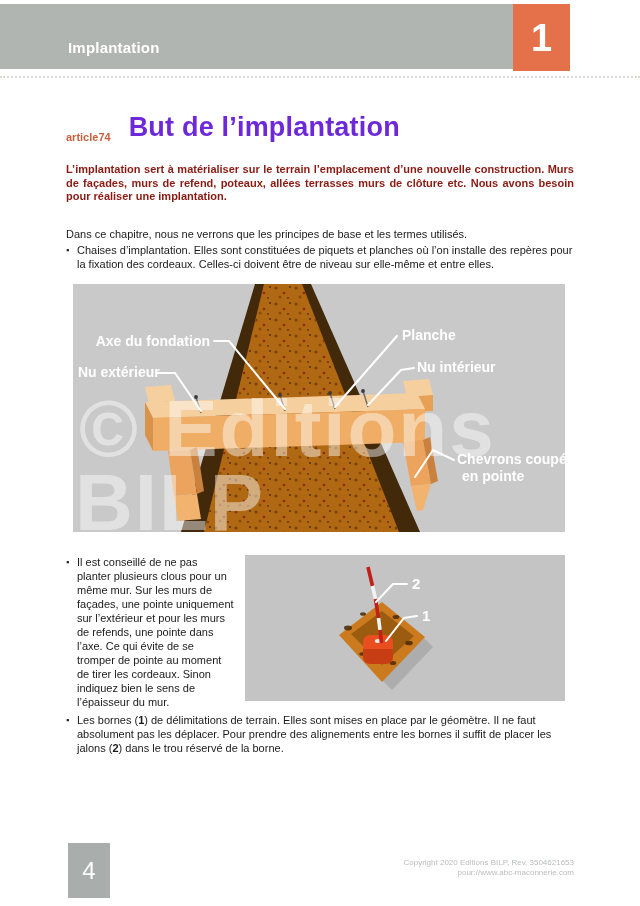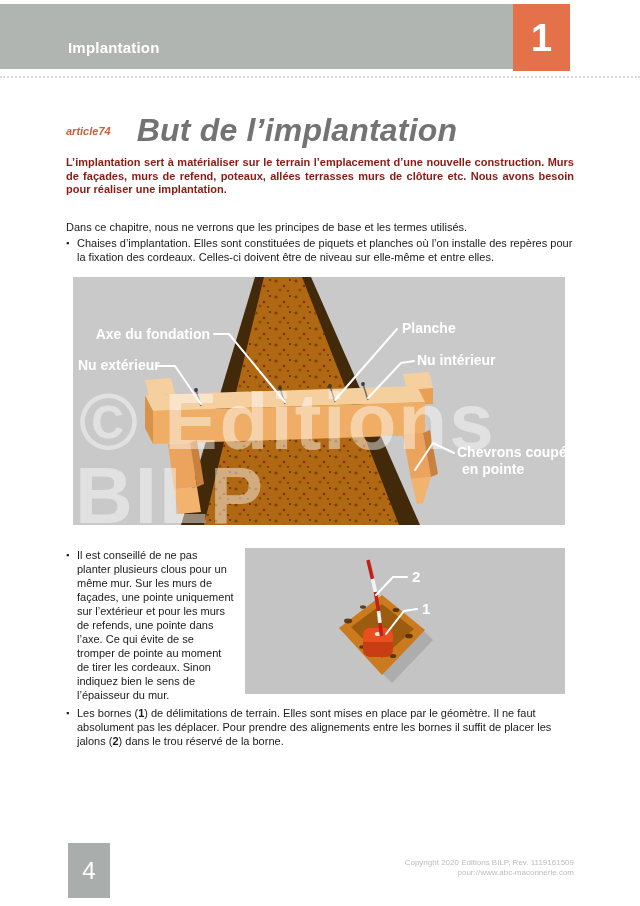--- a/index.html
+++ b/index.html
@@ -10,24 +10,24 @@
   
   .header-bar { position:absolute; left:0; top:4px; width:520px; height:65px; background:#b1b5b2; }
   .header-title { position:absolute; left:68px; bottom:13px; color:#ffffff; font-weight:bold; font-size:15px; letter-spacing:.2px; }
   .chapter-box { position:absolute; left:513px; top:4px; width:57px; height:67px; background:#e5714b;
                  display:flex; align-items:center; justify-content:center; }
   .chapter-box span { color:#fff; font-weight:bold; font-size:38px; line-height:1; }
   .dotted-sep { position:absolute; left:0; top:76px; width:640px; border-top:2px dotted #d9d9d6; }
 
   
   .content { position:absolute; left:66px; top:112px; width:508px; }
-  .article-row { display:flex; align-items:center;font-style:italic; }
+  .article-row { display:flex; align-items:flex-end; }
   .article-code { color:#c8603c; font-weight:bold; font-size:11px; }
-  .article-title { color:#737373; font-weight:bold; font-size:32px; margin-left:26px; letter-spacing:.2px; }
-  .intro { margin-top:7px; color:#8b1a12; font-weight:bold; font-size:11px; line-height:13.5px; text-align:justify; }
+  .article-title { color:#6d28d9; font-weight:bold; font-size:27px; margin-left:18px; letter-spacing:.2px; }
+  .intro { margin-top:20px; color:#8b1a12; font-weight:bold; font-size:11px; line-height:13.5px; text-align:justify; }
   .lead { margin-top:23px; color:#1a1a1a; font-size:11px; line-height:14px; }
 
   .li { color:#1a1a1a; font-size:11px; line-height:14px; padding-left:11px; }
   .blt { display:inline-block; width:11px; margin-left:-11px; font-size:9px; vertical-align:1px; }
   .bullet-1 { margin-top:2px; }
 
   .figure1 { display:block; margin:13px 0 0 7px; }
 
   .wrap-section { margin-top:23px; overflow:visible; }
   .figure2 { float:right; margin:0 9px 10px 11px; }
@@ -185,17 +185,17 @@
 
       <div class="li bullet-3"><span class="blt">▪</span><span>Les bornes (</span><span class="bnum">1</span><span>) de délimitations de terrain. Elles sont mises en place par le géomètre. Il ne faut absolument pas les déplacer. Pour prendre des alignements entre les bornes il suffit de placer les jalons (</span><span class="bnum">2</span><span>) dans le trou réservé de la borne.</span></div>
     </div>
 
   </div>
 
   <div class="page-num-box">
     <span>4</span>
   </div>
   <div class="copyright">
-    <div>Copyright 2020 Editions BILP, Rev. 1119161509</div>
+    <div>Copyright 2020 Editions BILP, Rev. 3504621653</div>
     <div>pour://www.abc-maconnerie.com</div>
   </div>
 
 </div>
 
 </body></html>

